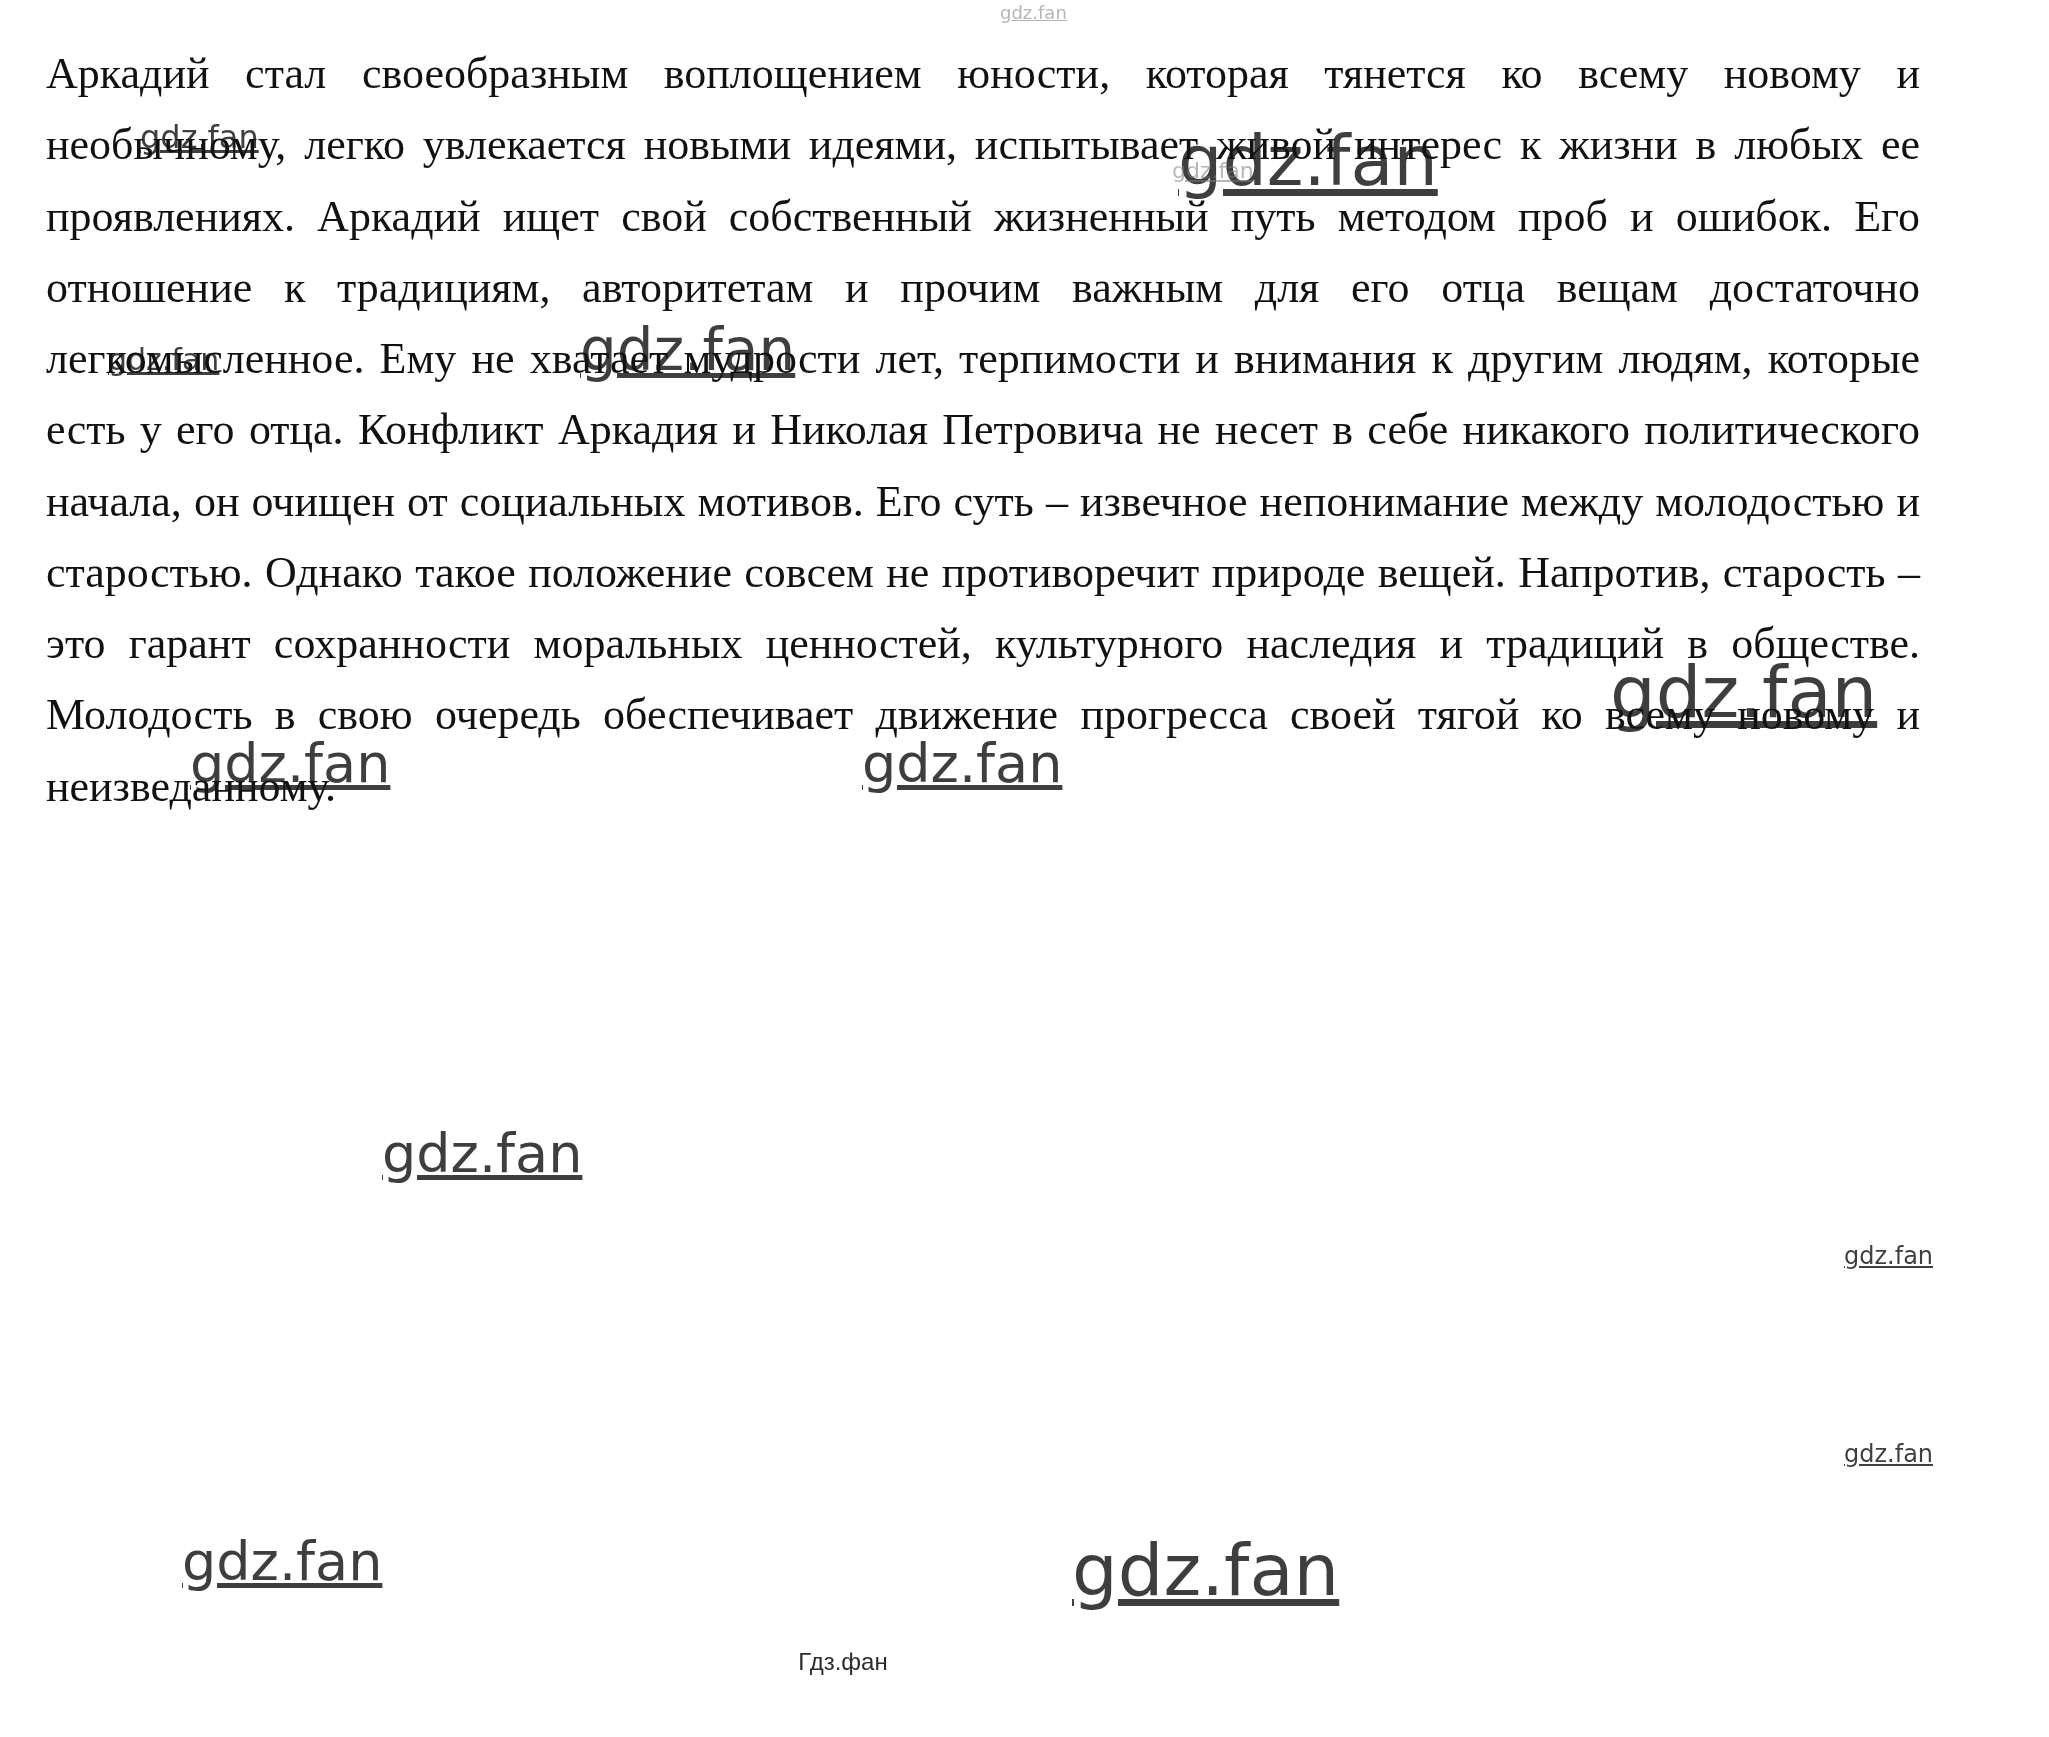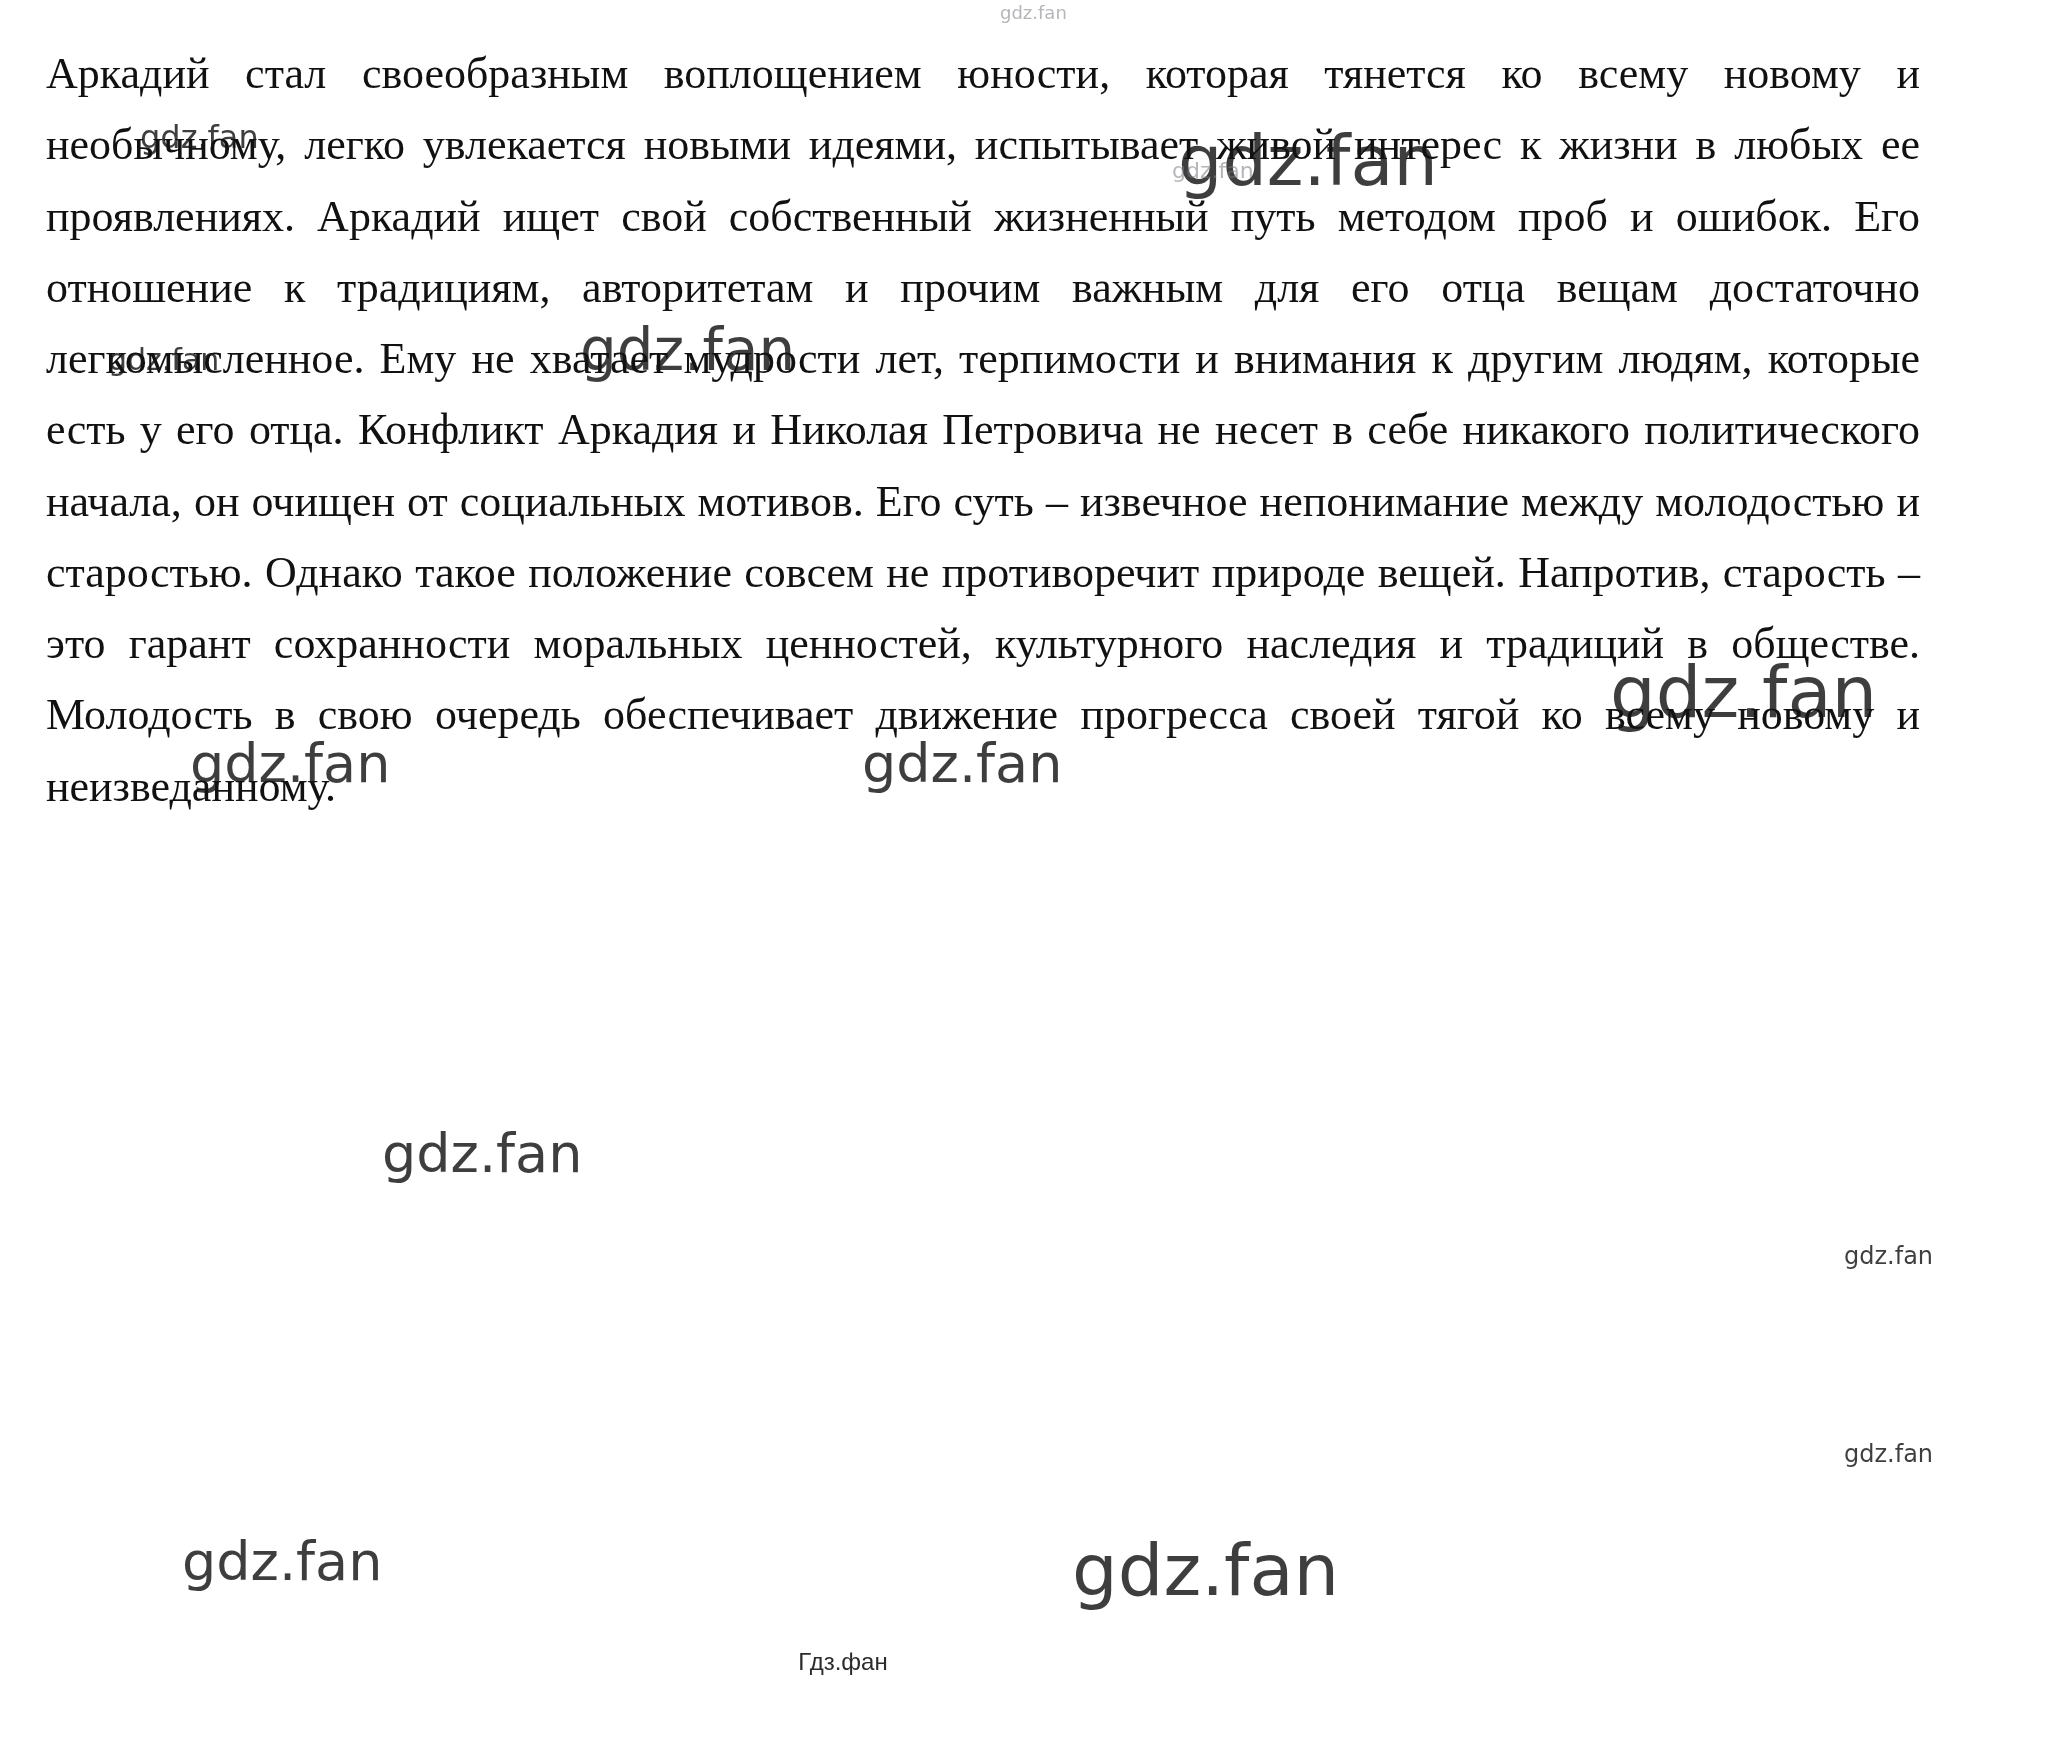--- a/index.html
+++ b/index.html
@@ -55,20 +55,21 @@
   }
 
   
   .wm {
     position: absolute;
     font-family: "DejaVu Sans", sans-serif;
     color: rgba(20,20,20,0.82);
     white-space: nowrap;
     pointer-events: none;
     user-select: none;
+    text-decoration: underline;
   }
   .wm.faint {
     color: rgba(120,120,130,0.55);
   }
 </style>
 </head>
 <body>
 
 <div id="doc">
   <p class="para">Аркадий стал своеобразным воплощением юности, которая тянется ко всему новому и необычному, легко увлекается новыми идеями, испытывает живой интерес к жизни в любых ее проявлениях. Аркадий ищет свой собственный жизненный путь методом проб и ошибок. Его отношение к традициям, авторитетам и прочим важным для его отца вещам достаточно легкомысленное. Ему не хватает мудрости лет, терпимости и внимания к другим людям, которые есть у его отца. Конфликт Аркадия и Николая Петровича не несет в себе никакого политического начала, он очищен от социальных мотивов. Его суть – извечное непонимание между молодостью и старостью. Однако такое положение совсем не противоречит природе вещей. Напротив, старость – это гарант сохранности моральных ценностей, культурного наследия и традиций в обществе. Молодость в свою очередь обеспечивает движение прогресса своей тягой ко всему новому и неизведанному.</p>

